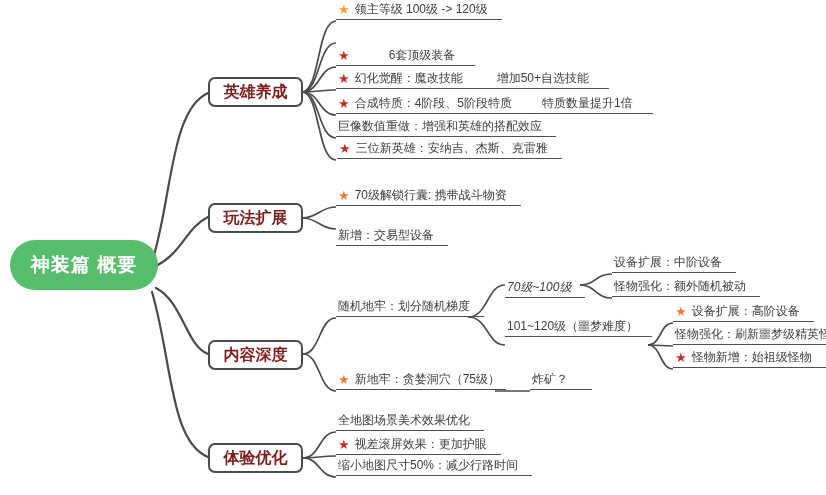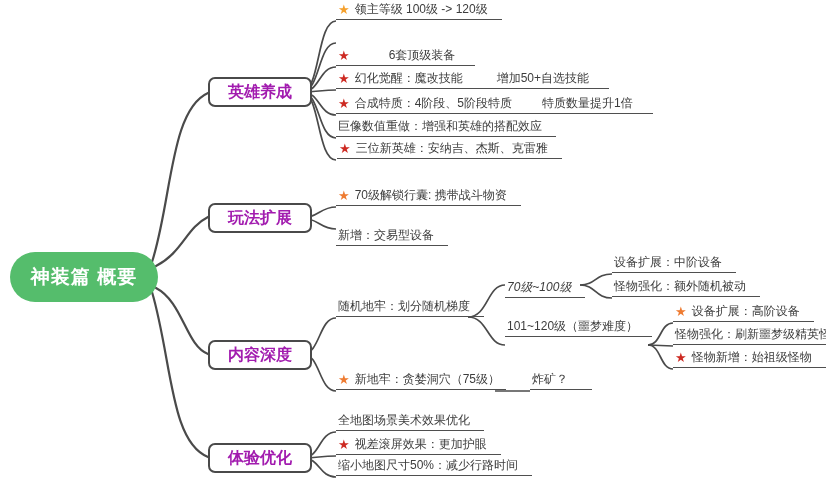--- a/index.html
+++ b/index.html
@@ -9,38 +9,38 @@
     position: relative;
     width: 826px;
     height: 495px;
     background: #ffffff;
     overflow: hidden;
   }
   svg.wires { position: absolute; left: 0; top: 0; }
   svg.wires path, svg.wires line { fill: none; stroke: #4a4a4a; }
   .root-topic {
     position: absolute;
-    left: 10px; top: 252px;
+    left: 10px; top: 240px;
     width: 148px; height: 50px;
     background: #55bd6c;
     border-radius: 25px;
     color: #ffffff;
     font-size: 19px;
     font-weight: bold;
     display: flex; align-items: center; justify-content: center;
     letter-spacing: 1px;
     z-index: 3;
   }
   .topic-box {
     position: absolute;
-    width: 104px; height: 30px;
+    width: 95px; height: 30px;
     background: #ffffff;
     border: 2px solid #4a4a4a;
     border-radius: 7px;
-    color: #a21caf;
+    color: #7f1d1d;
     font-size: 16px;
     font-weight: bold;
     display: flex; align-items: center; justify-content: center;
     z-index: 3;
   }
   .leaf {
     position: absolute;
     display: flex;
     align-items: center;
     white-space: nowrap;

